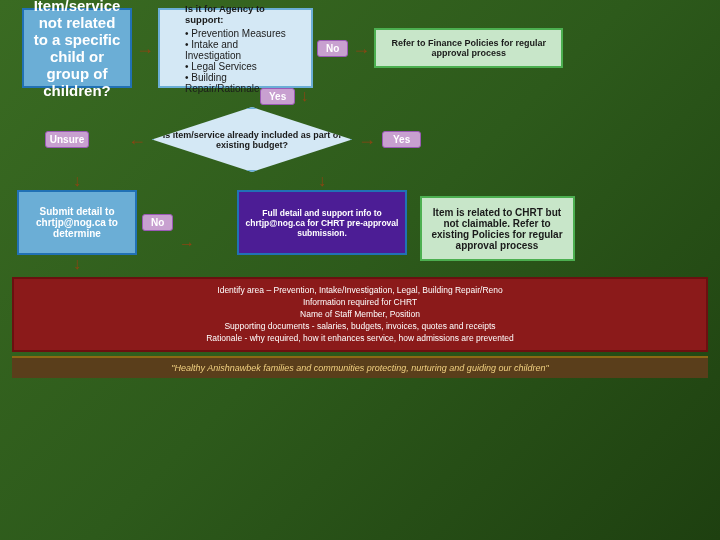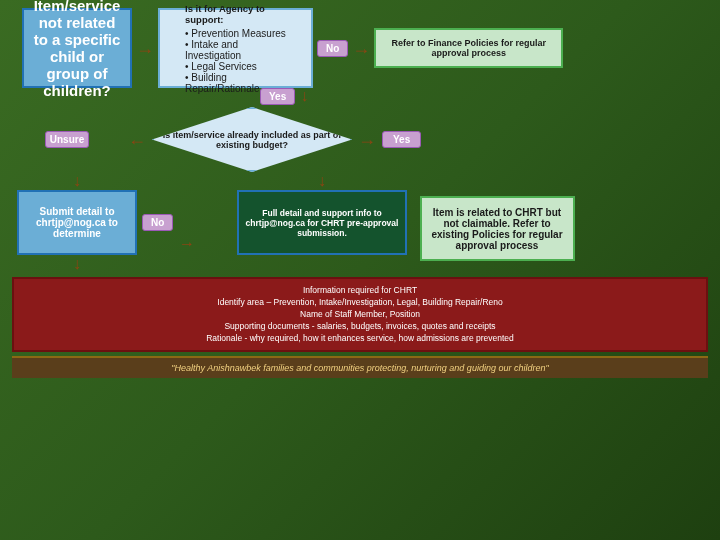--- a/index.html
+++ b/index.html
@@ -169,21 +169,21 @@
       padding: 2px 8px;
       font-size: 10px;
       font-weight: bold;
       color: white;
       border-radius: 3px;
       align-self: flex-start;
       margin-top: 12px;
     }
 
     .full-detail-box {
-      background: #14532d;
+      background: #4c1d95;
       border: 2px solid #2171b5;
       width: 170px;
       min-height: 65px;
       display: flex;
       align-items: center;
       justify-content: center;
       text-align: center;
       font-size: 8.5px;
       font-weight: bold;
       color: white;
@@ -323,22 +323,22 @@
 
     <div style="display:flex; flex-direction:column; align-items:center; width:170px; padding-top:24px;">
       <div class="chrt-related-box">
         <span>Item is related to CHRT but not claimable. Refer to existing Policies for regular approval process</span>
       </div>
     </div>
 
   </div>
 
   <div class="info-box">
+    <p>Identify area – Prevention, Intake/Investigation, Legal, Building Repair/Reno</p>
     <p>Information required for CHRT</p>
-    <p>Identify area – Prevention, Intake/Investigation, Legal, Building Repair/Reno</p>
     <p>Name of Staff Member, Position</p>
     <p>Supporting documents - salaries, budgets, invoices, quotes and receipts</p>
     <p>Rationale - why required, how it enhances service, how admissions are prevented</p>
   </div>
 
   <div class="footer">
     <p>"Healthy Anishnawbek families and communities protecting, nurturing and guiding our children"</p>
   </div>
 
 </div>

